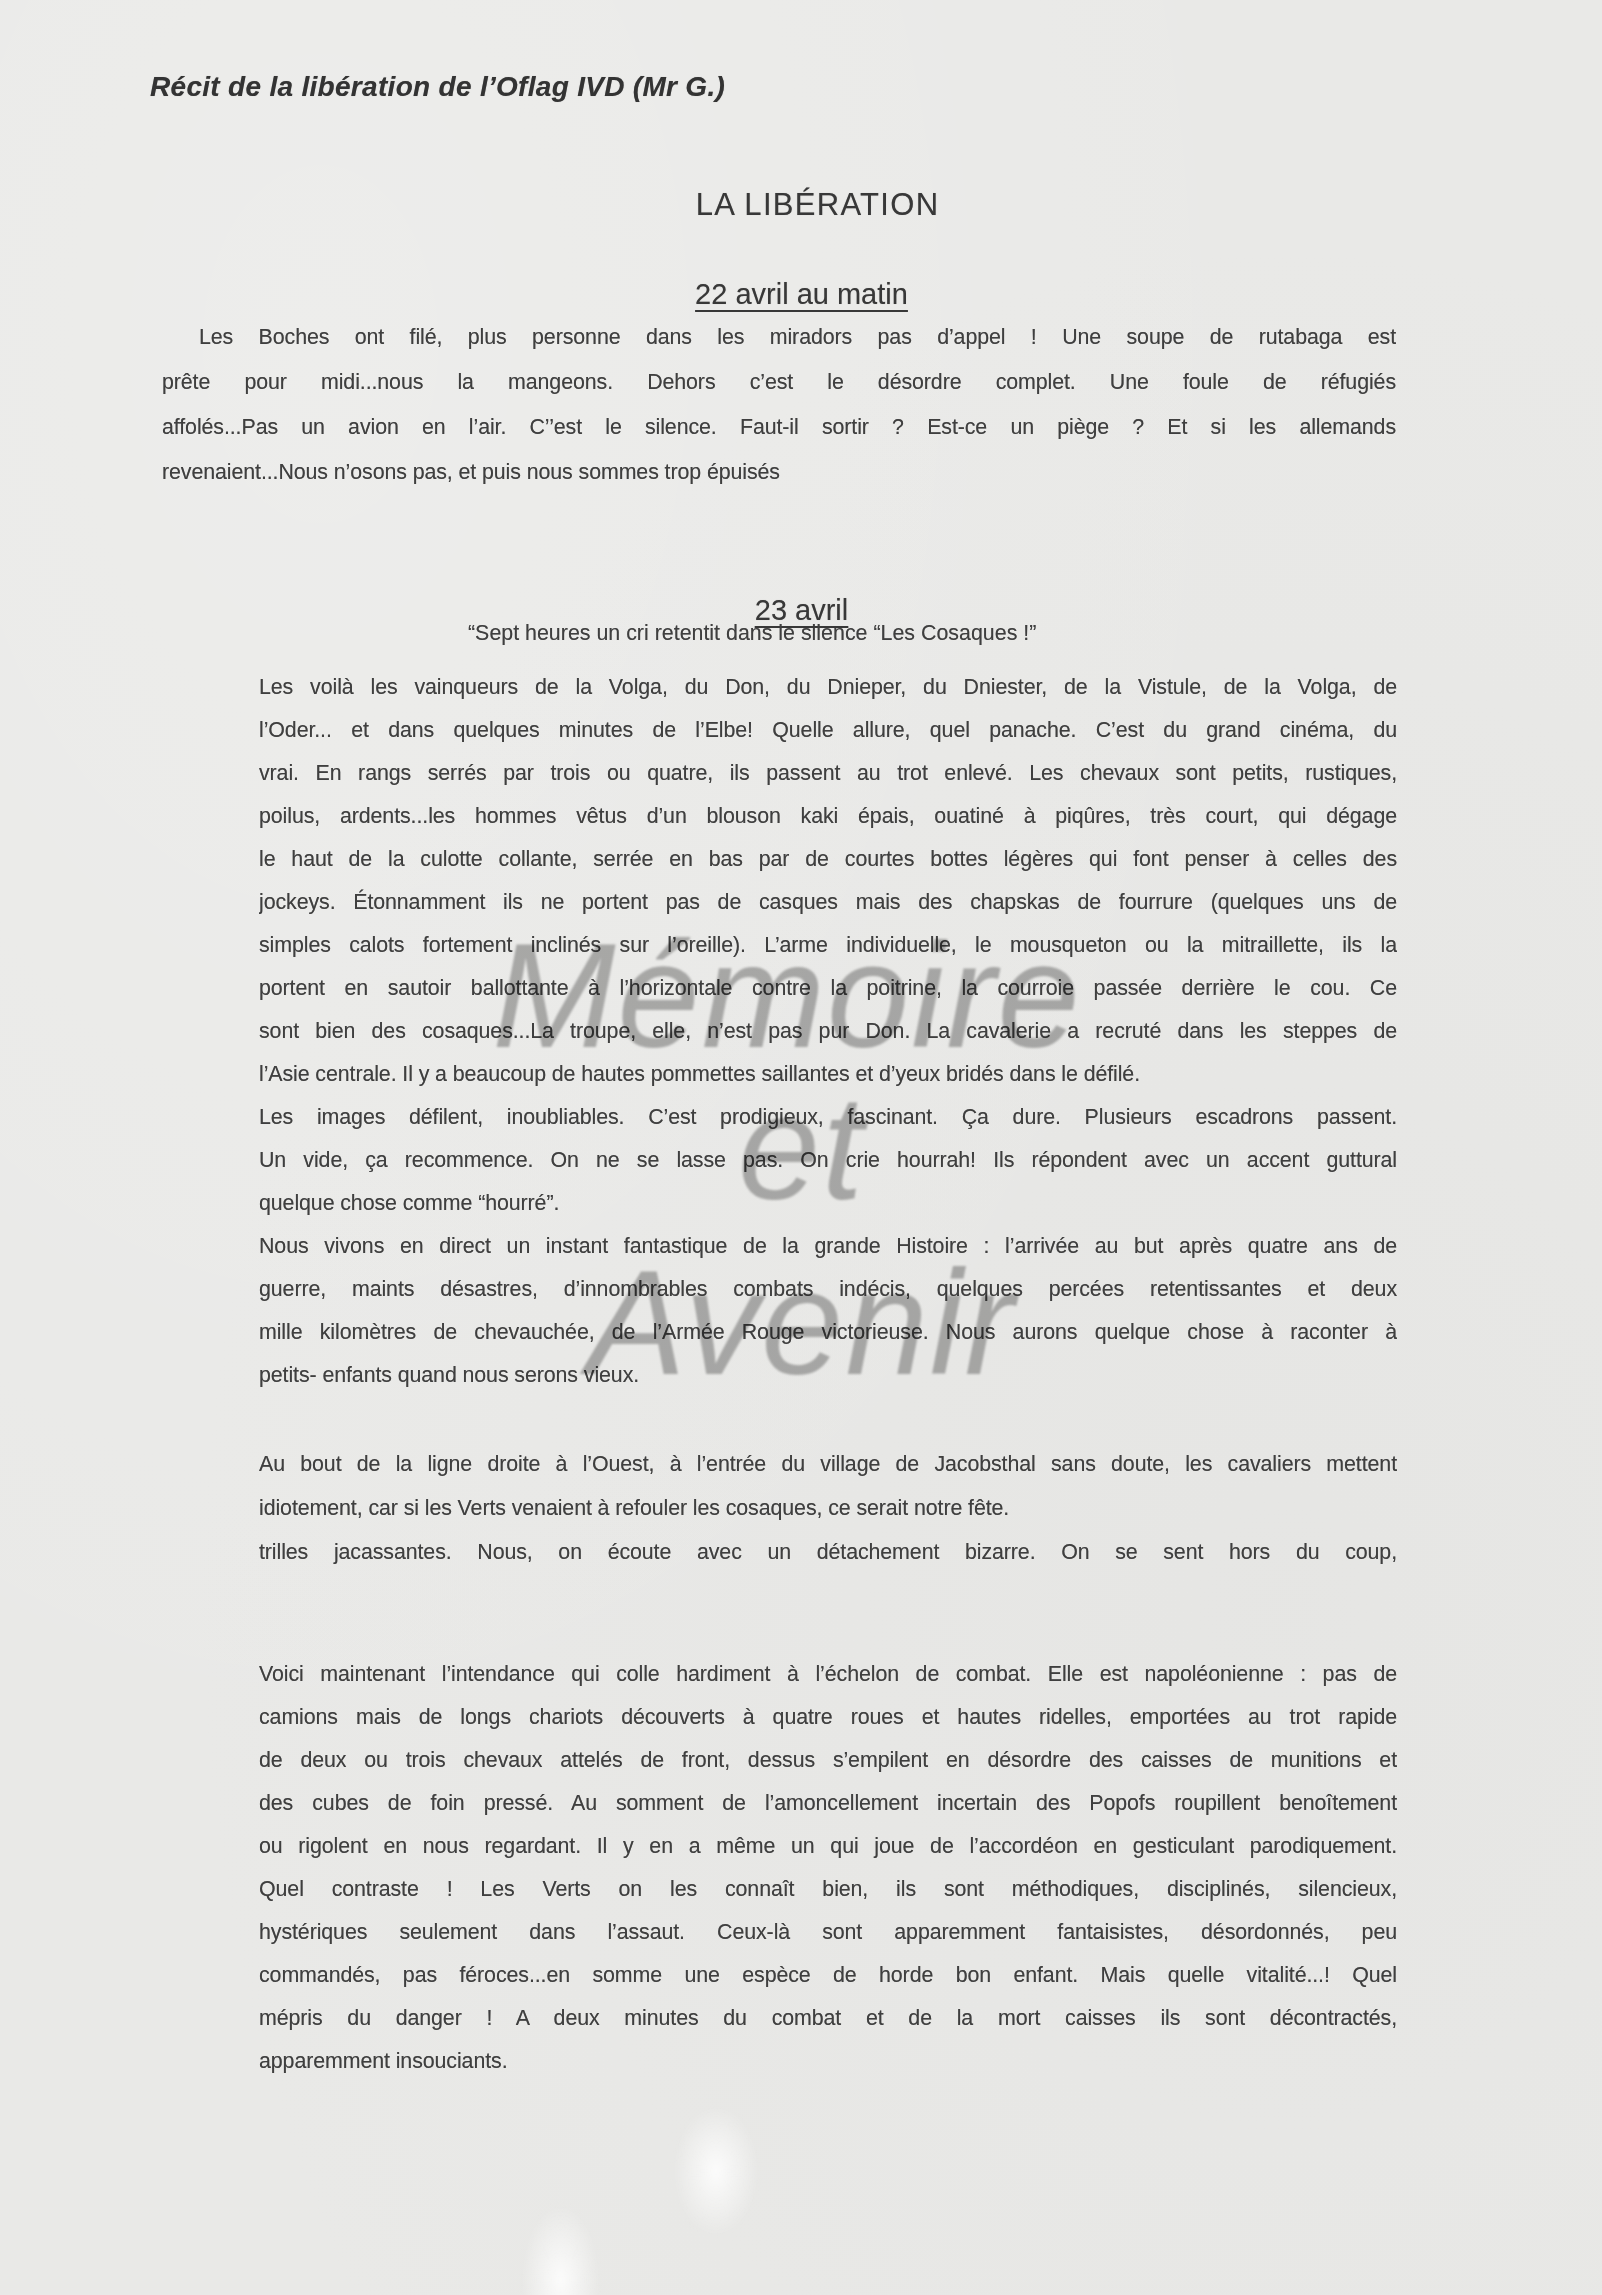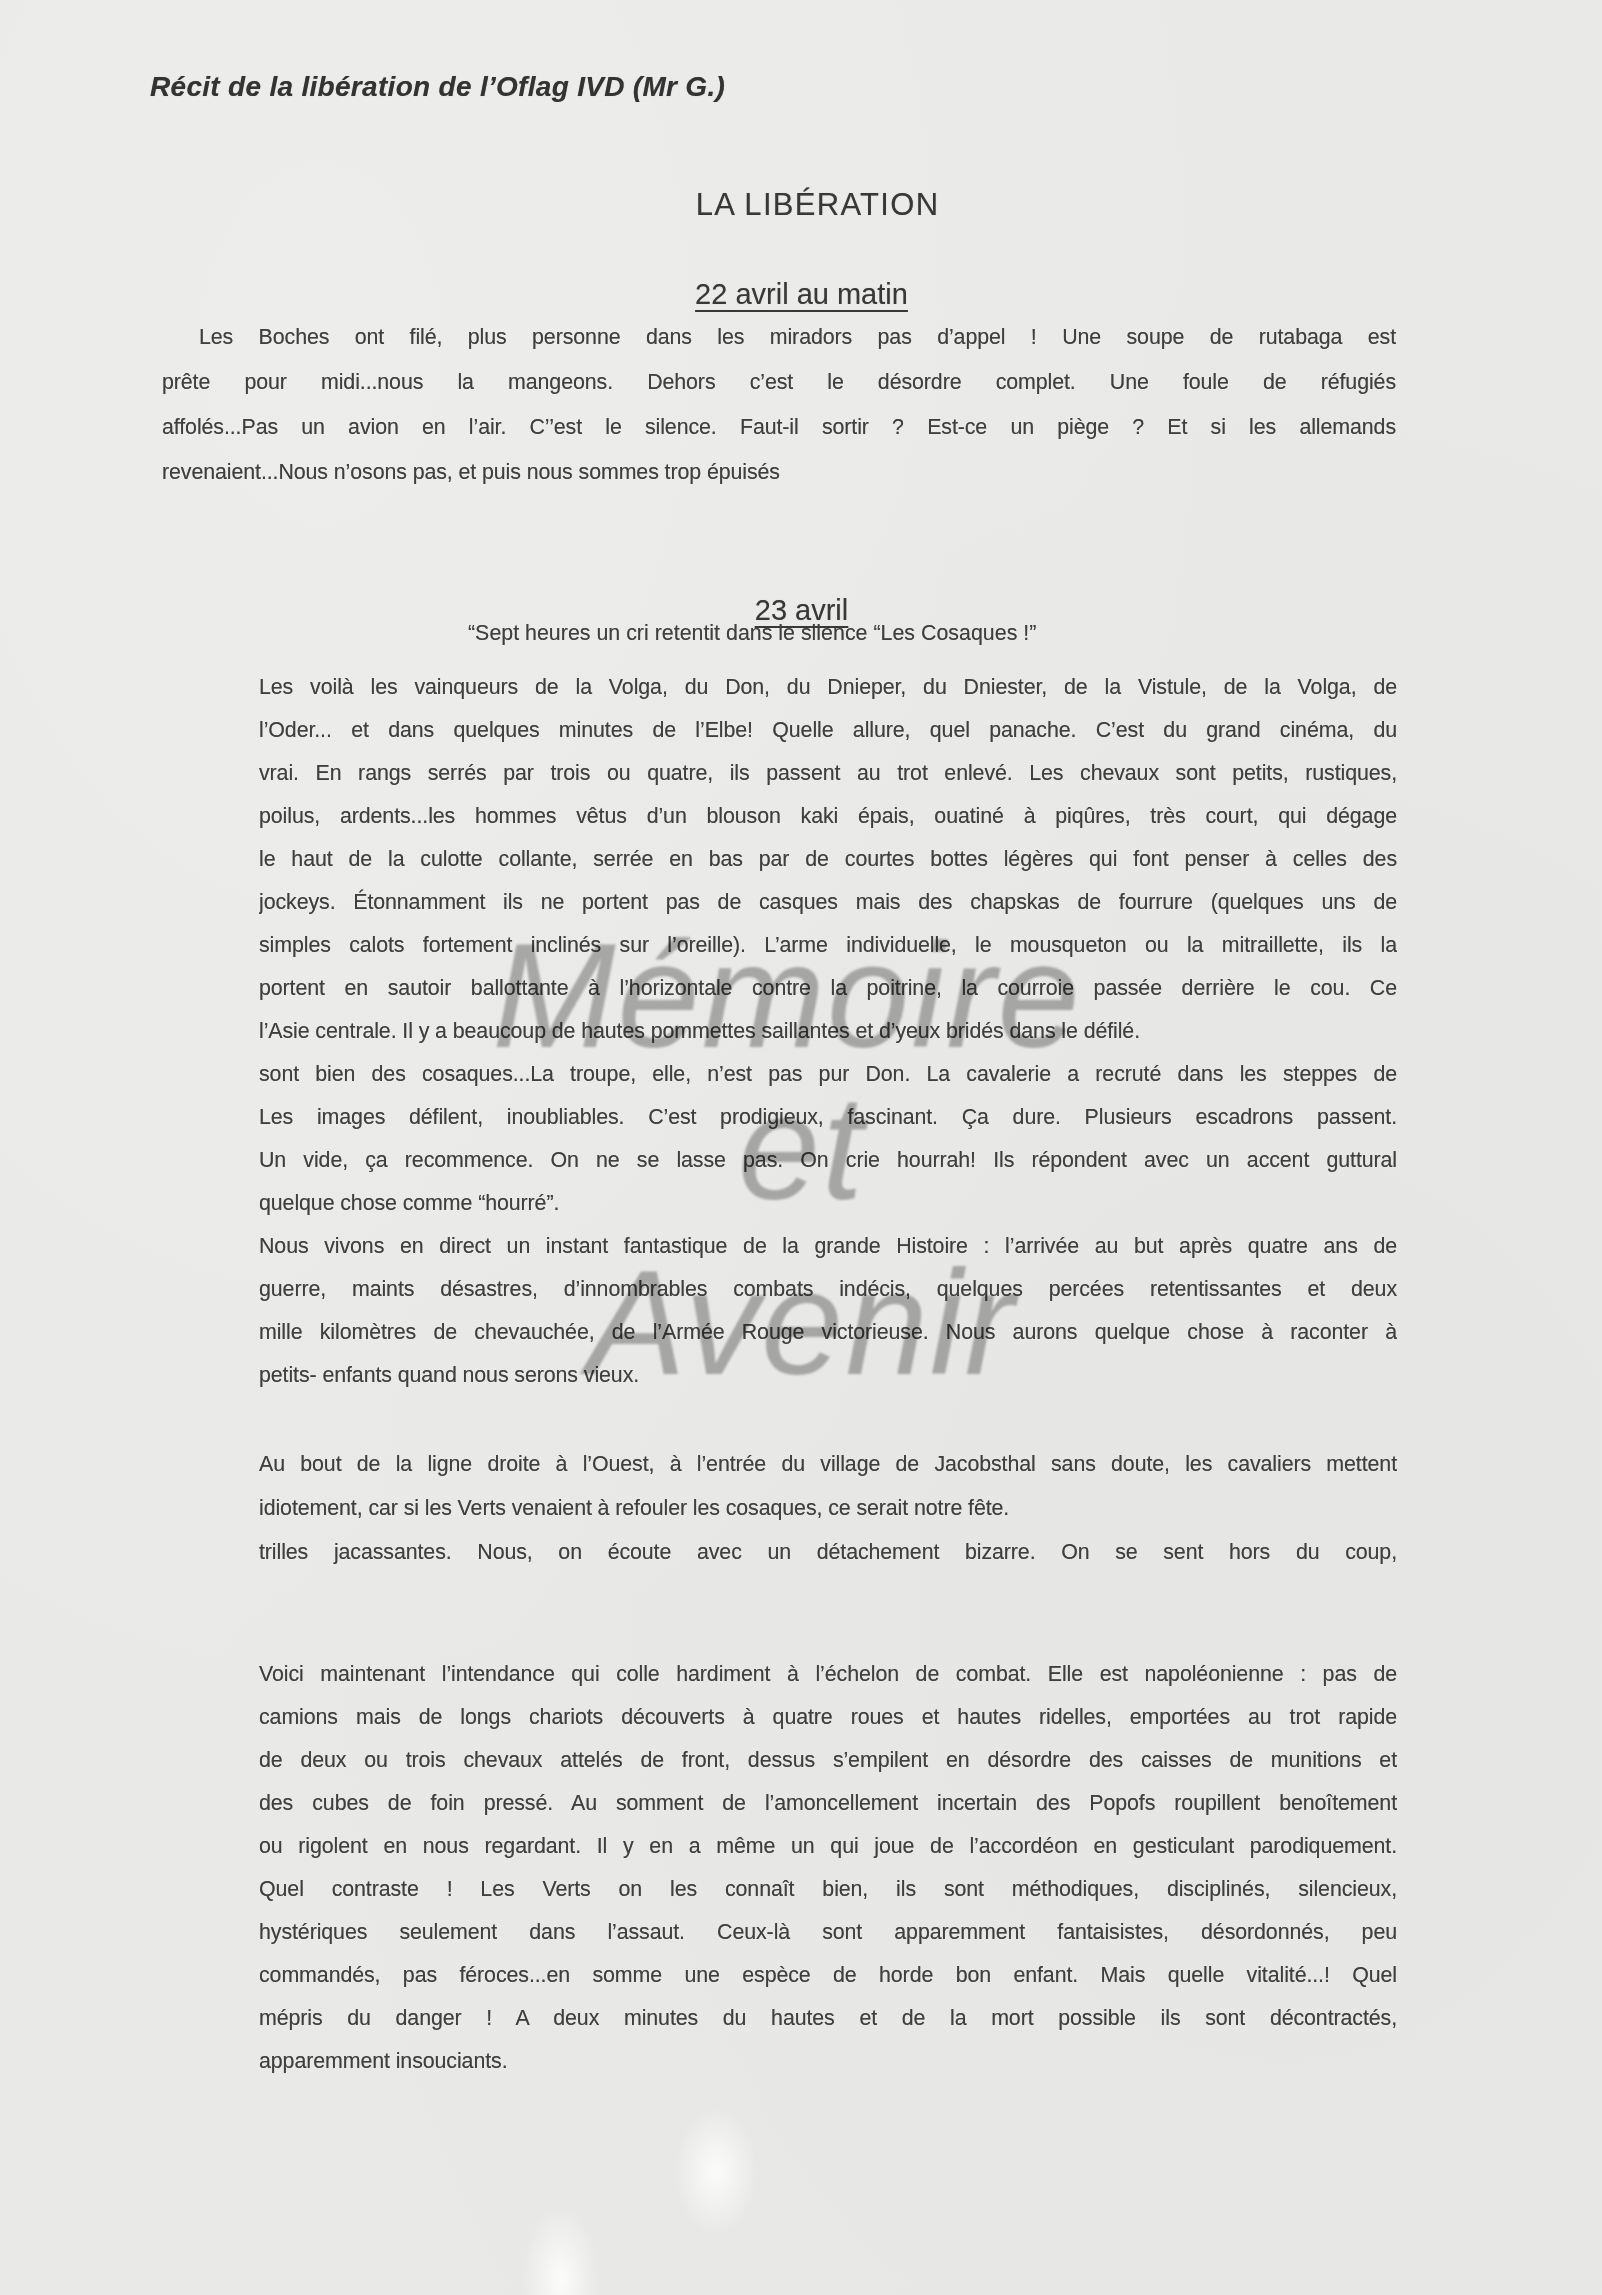--- a/index.html
+++ b/index.html
@@ -92,22 +92,22 @@
 
   <div class="para" id="block23">
       <div class="line">Les voilà les vainqueurs de la Volga, du Don, du Dnieper, du Dniester, de la Vistule, de la Volga, de</div>
       <div class="line">l’Oder... et dans quelques minutes de l’Elbe! Quelle allure, quel panache. C’est du grand cinéma, du</div>
       <div class="line">vrai. En rangs serrés par trois ou quatre, ils passent au trot enlevé. Les chevaux sont petits, rustiques,</div>
       <div class="line">poilus, ardents...les hommes vêtus d’un blouson kaki épais, ouatiné à piqûres, très court, qui dégage</div>
       <div class="line">le haut de la culotte collante, serrée en bas par de courtes bottes légères qui font penser à celles des</div>
       <div class="line">jockeys. Étonnamment ils ne portent pas de casques mais des chapskas de fourrure (quelques uns de</div>
       <div class="line">simples calots fortement inclinés sur l’oreille). L’arme individuelle, le mousqueton ou la mitraillette, ils la</div>
       <div class="line">portent en sautoir ballottante à l’horizontale contre la poitrine, la courroie passée derrière le cou. Ce</div>
+      <div class="line">sont bien des cosaques...La troupe, elle, n’est pas pur Don. La cavalerie a recruté dans les steppes de</div>
       <div class="line last">l’Asie centrale. Il y a beaucoup de hautes pommettes saillantes et d’yeux bridés dans le défilé.</div>
-      <div class="line">sont bien des cosaques...La troupe, elle, n’est pas pur Don. La cavalerie a recruté dans les steppes de</div>
       <div class="line">Les images défilent, inoubliables. C’est prodigieux, fascinant. Ça dure. Plusieurs escadrons passent.</div>
       <div class="line">Un vide, ça recommence. On ne se lasse pas. On crie hourrah! Ils répondent avec un accent guttural</div>
       <div class="line last">quelque chose comme “hourré”.</div>
       <div class="line">Nous vivons en direct un instant fantastique de la grande Histoire : l’arrivée au but après quatre ans de</div>
       <div class="line">guerre, maints désastres, d’innombrables combats indécis, quelques percées retentissantes et deux</div>
       <div class="line">mille kilomètres de chevauchée, de l’Armée Rouge victorieuse. Nous aurons quelque chose à raconter à</div>
       <div class="line last">petits- enfants quand nous serons vieux.</div>
     </div>
 
   <div class="para" id="paraD">
@@ -118,21 +118,21 @@
 
   <div class="para" id="paraE">
       <div class="line">Voici maintenant l’intendance qui colle hardiment à l’échelon de combat. Elle est napoléonienne : pas de</div>
       <div class="line">camions mais de longs chariots découverts à quatre roues et hautes ridelles, emportées au trot rapide</div>
       <div class="line">de deux ou trois chevaux attelés de front, dessus s’empilent en désordre des caisses de munitions et</div>
       <div class="line">des cubes de foin pressé. Au somment de l’amoncellement incertain des Popofs roupillent benoîtement</div>
       <div class="line">ou rigolent en nous regardant. Il y en a même un qui joue de l’accordéon en gesticulant parodiquement.</div>
       <div class="line">Quel contraste ! Les Verts on les connaît bien, ils sont méthodiques, disciplinés, silencieux,</div>
       <div class="line">hystériques seulement dans l’assaut. Ceux-là sont apparemment fantaisistes, désordonnés, peu</div>
       <div class="line">commandés, pas féroces...en somme une espèce de horde bon enfant. Mais quelle vitalité...! Quel</div>
-      <div class="line">mépris du danger ! A deux minutes du hautes et de la mort possible ils sont décontractés,</div>
+      <div class="line">mépris du danger ! A deux minutes du combat et de la mort caisses ils sont décontractés,</div>
       <div class="line last">apparemment insouciants.</div>
     </div>
 
   <div class="watermark wm1">Mémoire</div>
   <div class="watermark wm2">et</div>
   <div class="watermark wm3">Avenir</div>
 
   <div class="artifact blob1"></div>
   <div class="artifact blob2"></div>
 

